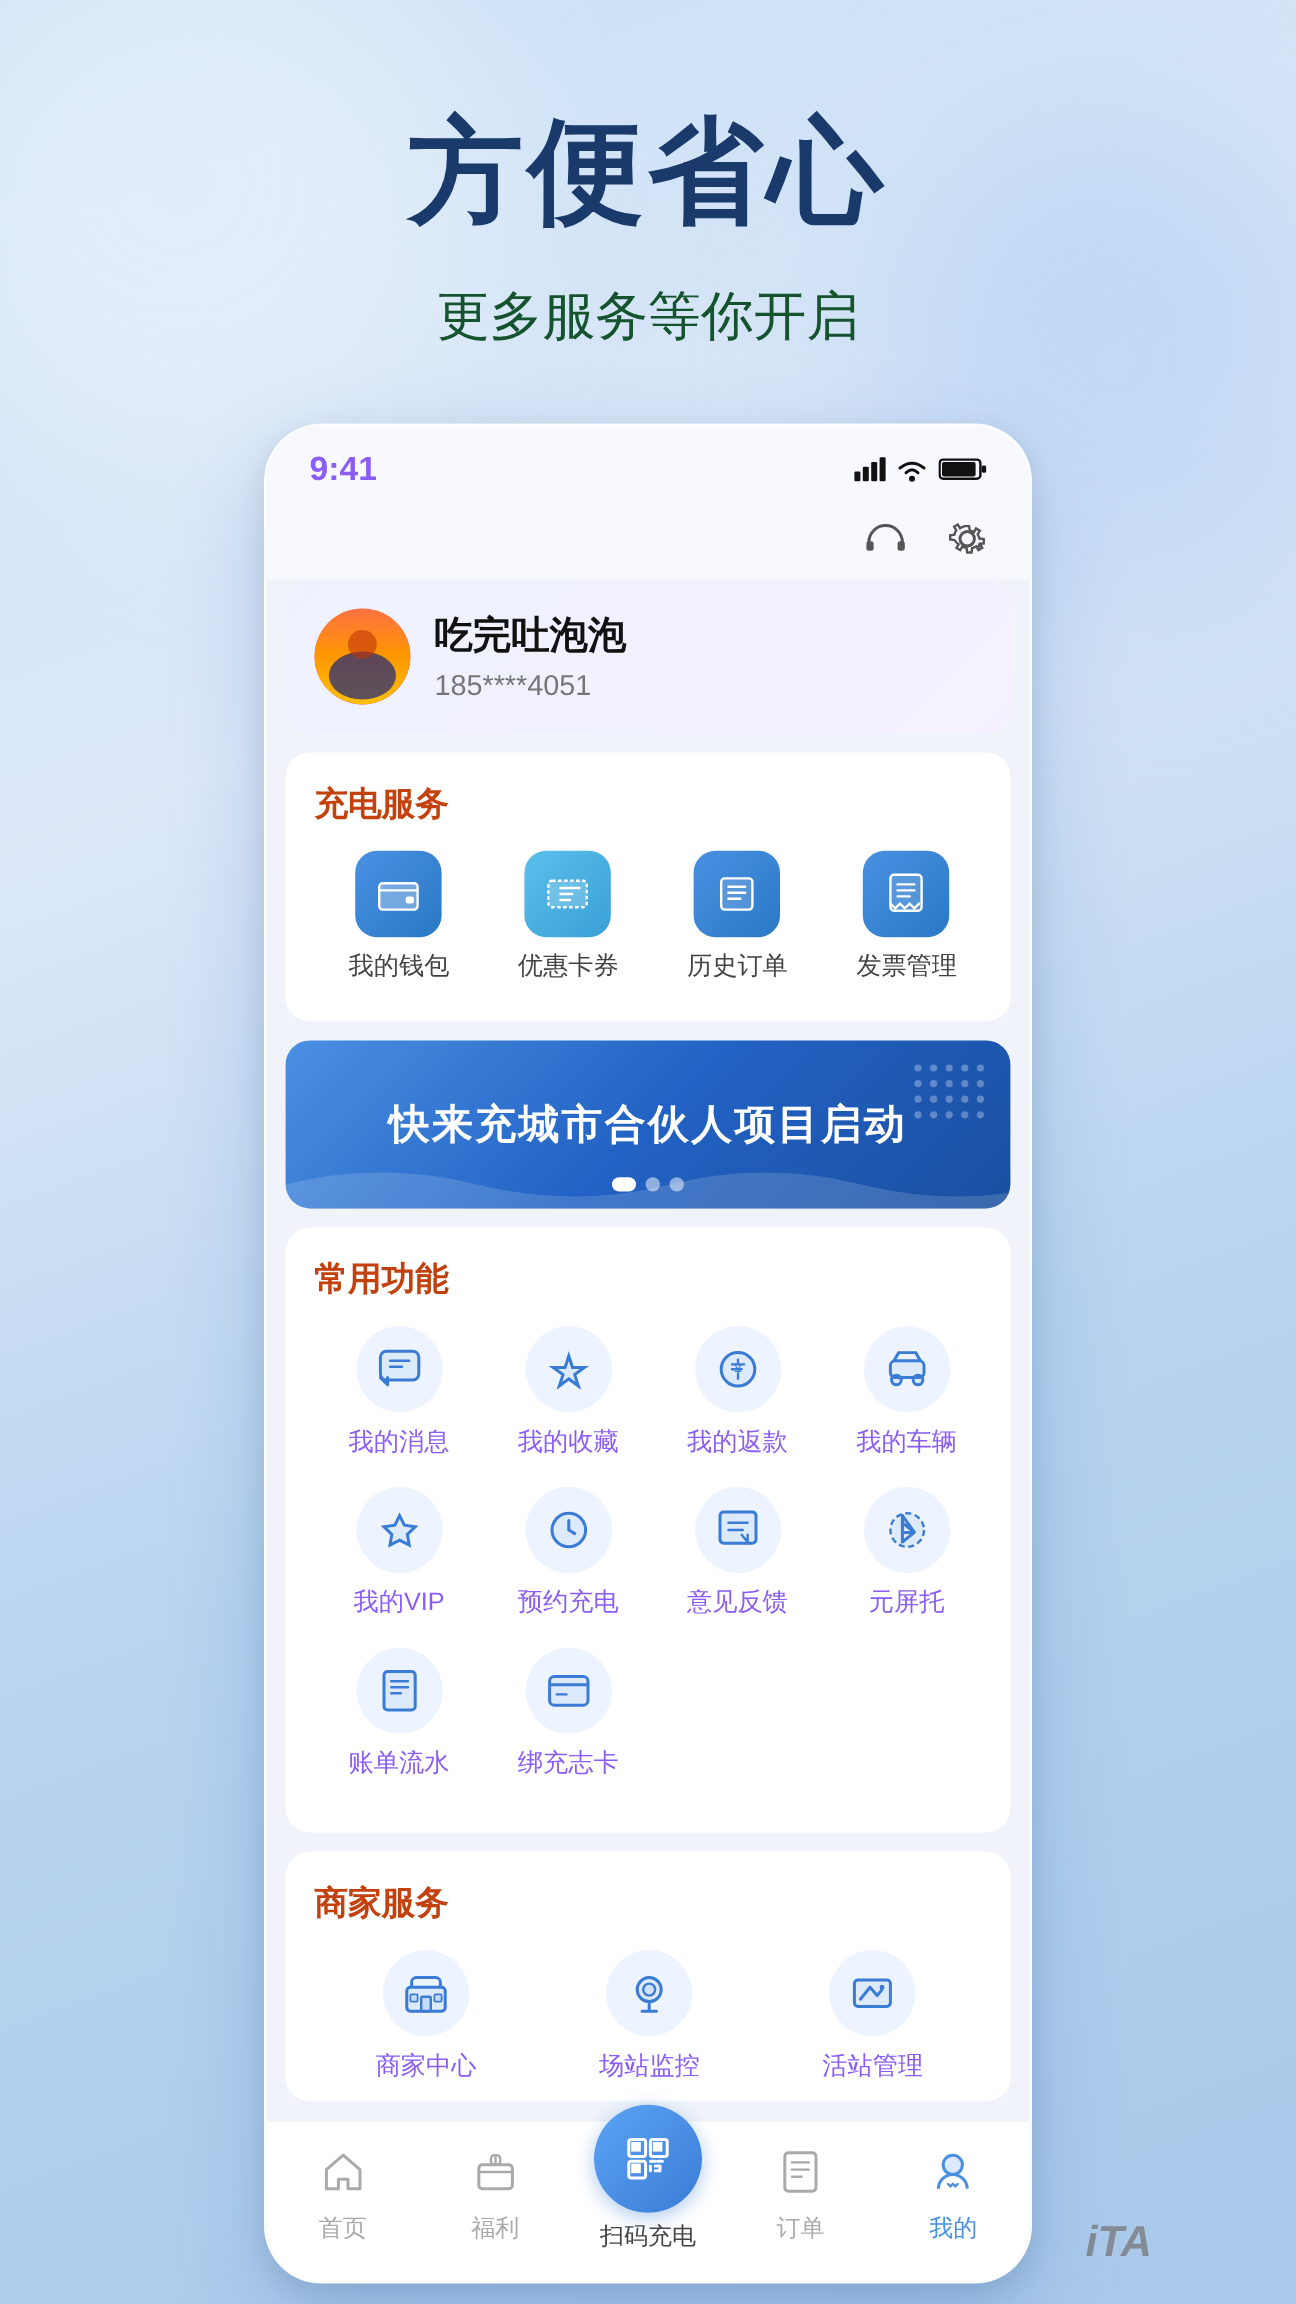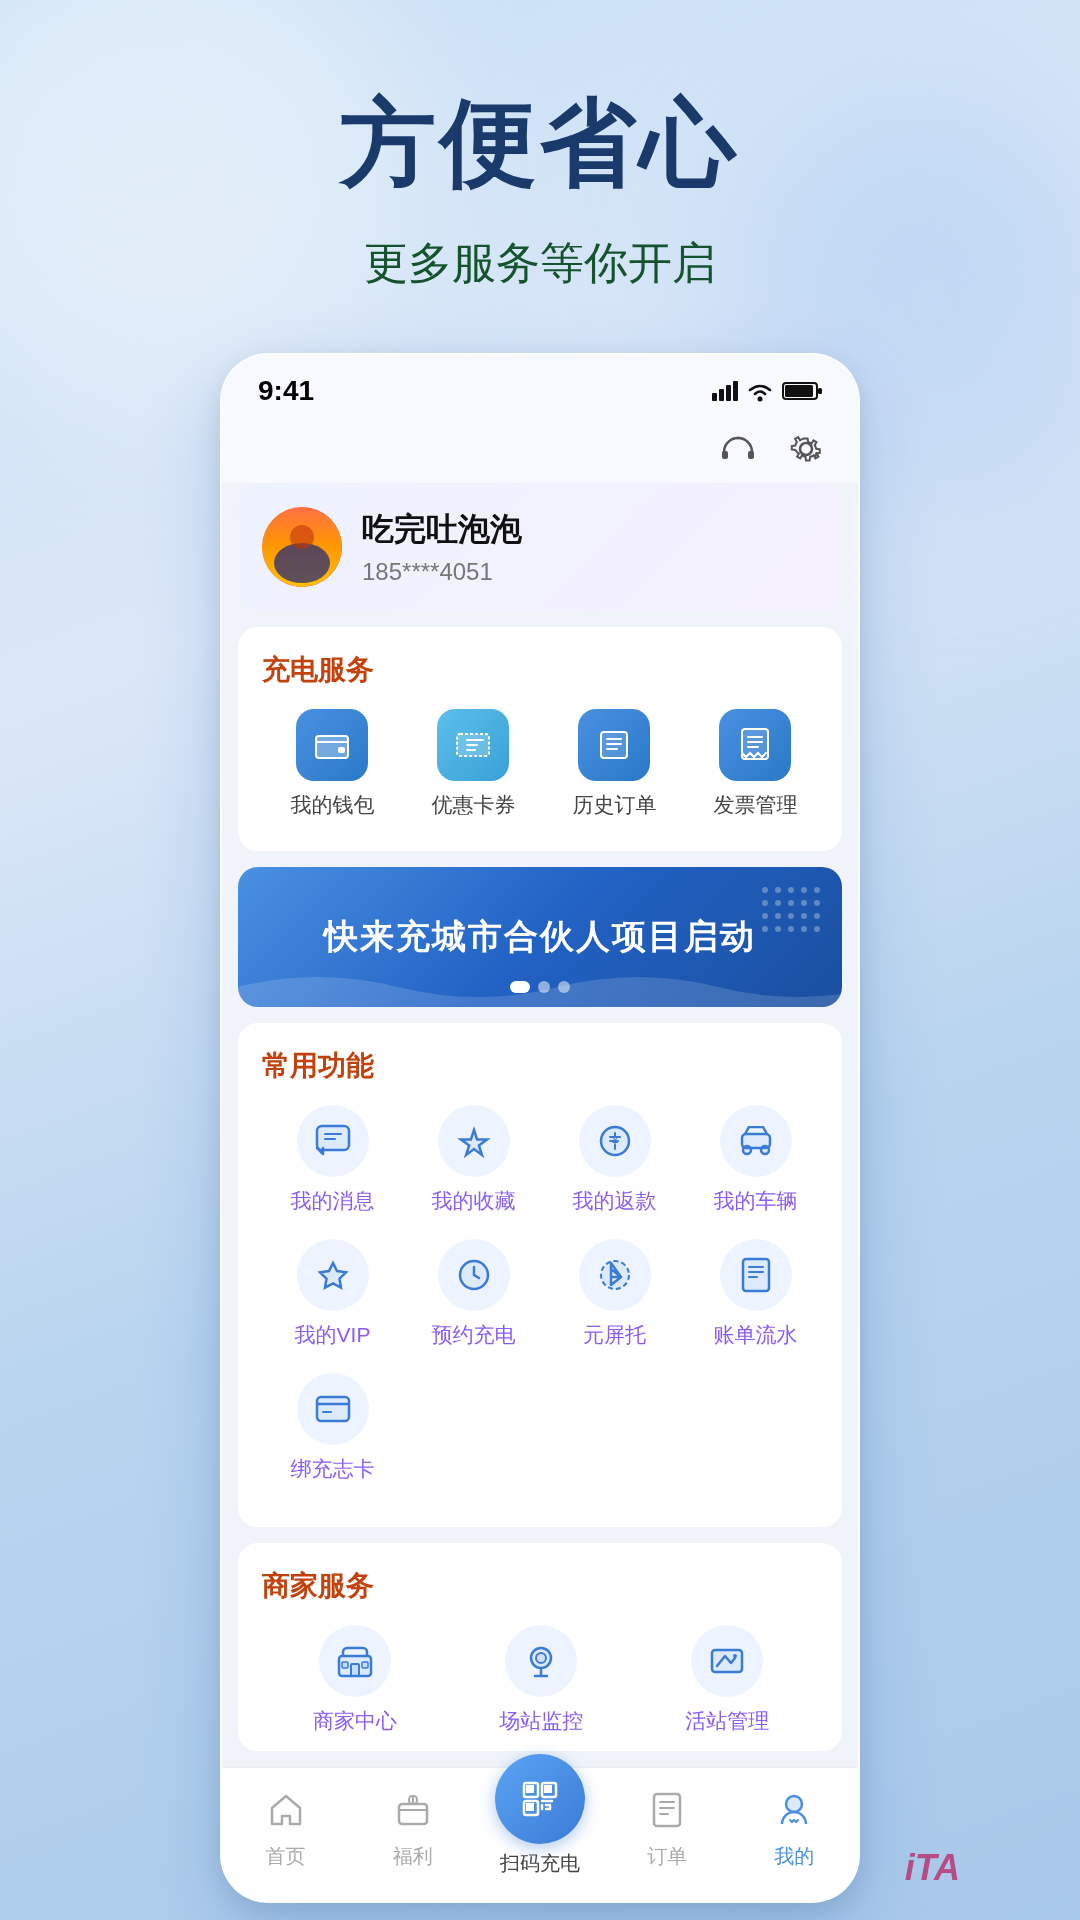--- a/index.html
+++ b/index.html
@@ -68,21 +68,21 @@
     .status-bar {
       display: flex;
       justify-content: space-between;
       align-items: center;
       padding: 20px 36px 8px 36px;
       background: #f8f8ff;
     }
     .status-time {
       font-size: 28px;
       font-weight: 600;
-      color: #000000;
+      color: #8b5cf6;
     }
     .status-icons {
       display: flex;
       align-items: center;
       gap: 8px;
     }
     .signal-bars {
       display: flex; align-items: flex-end; gap: 2px;
     }
     .signal-bar {
@@ -349,21 +349,21 @@
     }
 
     
     .ita-area {
       position: absolute;
       bottom: 80px;
       right: 120px;
       font-size: 36px;
       font-style: italic;
       font-weight: 700;
-      color: #be185d;
+      color: #737373;
       opacity: 0.7;
       text-align: right;
     }
   </style>
 </head>
 <body>
 
 <div class="bg-blob bg-blob-1"></div>
 <div class="bg-blob bg-blob-2"></div>
 
@@ -575,20 +575,29 @@
               <svg width="36" height="36" viewBox="0 0 36 36" fill="none">
                 <circle cx="18" cy="18" r="14" stroke="#3a7bd5" stroke-width="2.5" fill="rgba(74,144,226,0.1)"></circle>
                 <path d="M18 10v8l5 3" stroke="#3a7bd5" stroke-width="2.5" stroke-linecap="round"></path>
               </svg>
             </div>
             <span class="func-label">预约充电</span>
           </div>
           <div class="func-item">
             <div class="func-icon-circle">
               <svg width="36" height="36" viewBox="0 0 36 36" fill="none">
+                <rect x="3" y="3" width="30" height="26" rx="3" stroke="#3a7bd5" stroke-width="2.5" fill="rgba(74,144,226,0.1)"></rect>
+                <path d="M10 12h16M10 18h12M26 22v6l-5-6" stroke="#3a7bd5" stroke-width="2" stroke-linecap="round"></path>
+              </svg>
+            </div>
+            <span class="func-label">意见反馈</span>
+          </div>
+          <div class="func-item">
+            <div class="func-icon-circle">
+              <svg width="36" height="36" viewBox="0 0 36 36" fill="none">
                 <circle cx="18" cy="18" r="14" stroke="#3a7bd5" stroke-width="2" fill="rgba(74,144,226,0.1)" stroke-dasharray="5 3"></circle>
                 <path d="M14 12l10 8-10 8V6l10 14-10 0" stroke="#3a7bd5" stroke-width="2.5" fill="none" stroke-linecap="round" stroke-linejoin="round"></path>
               </svg>
             </div>
             <span class="func-label">元屏托</span>
           </div>
 
           <div class="func-item">
             <div class="func-icon-circle">
               <svg width="36" height="36" viewBox="0 0 36 36" fill="none">

